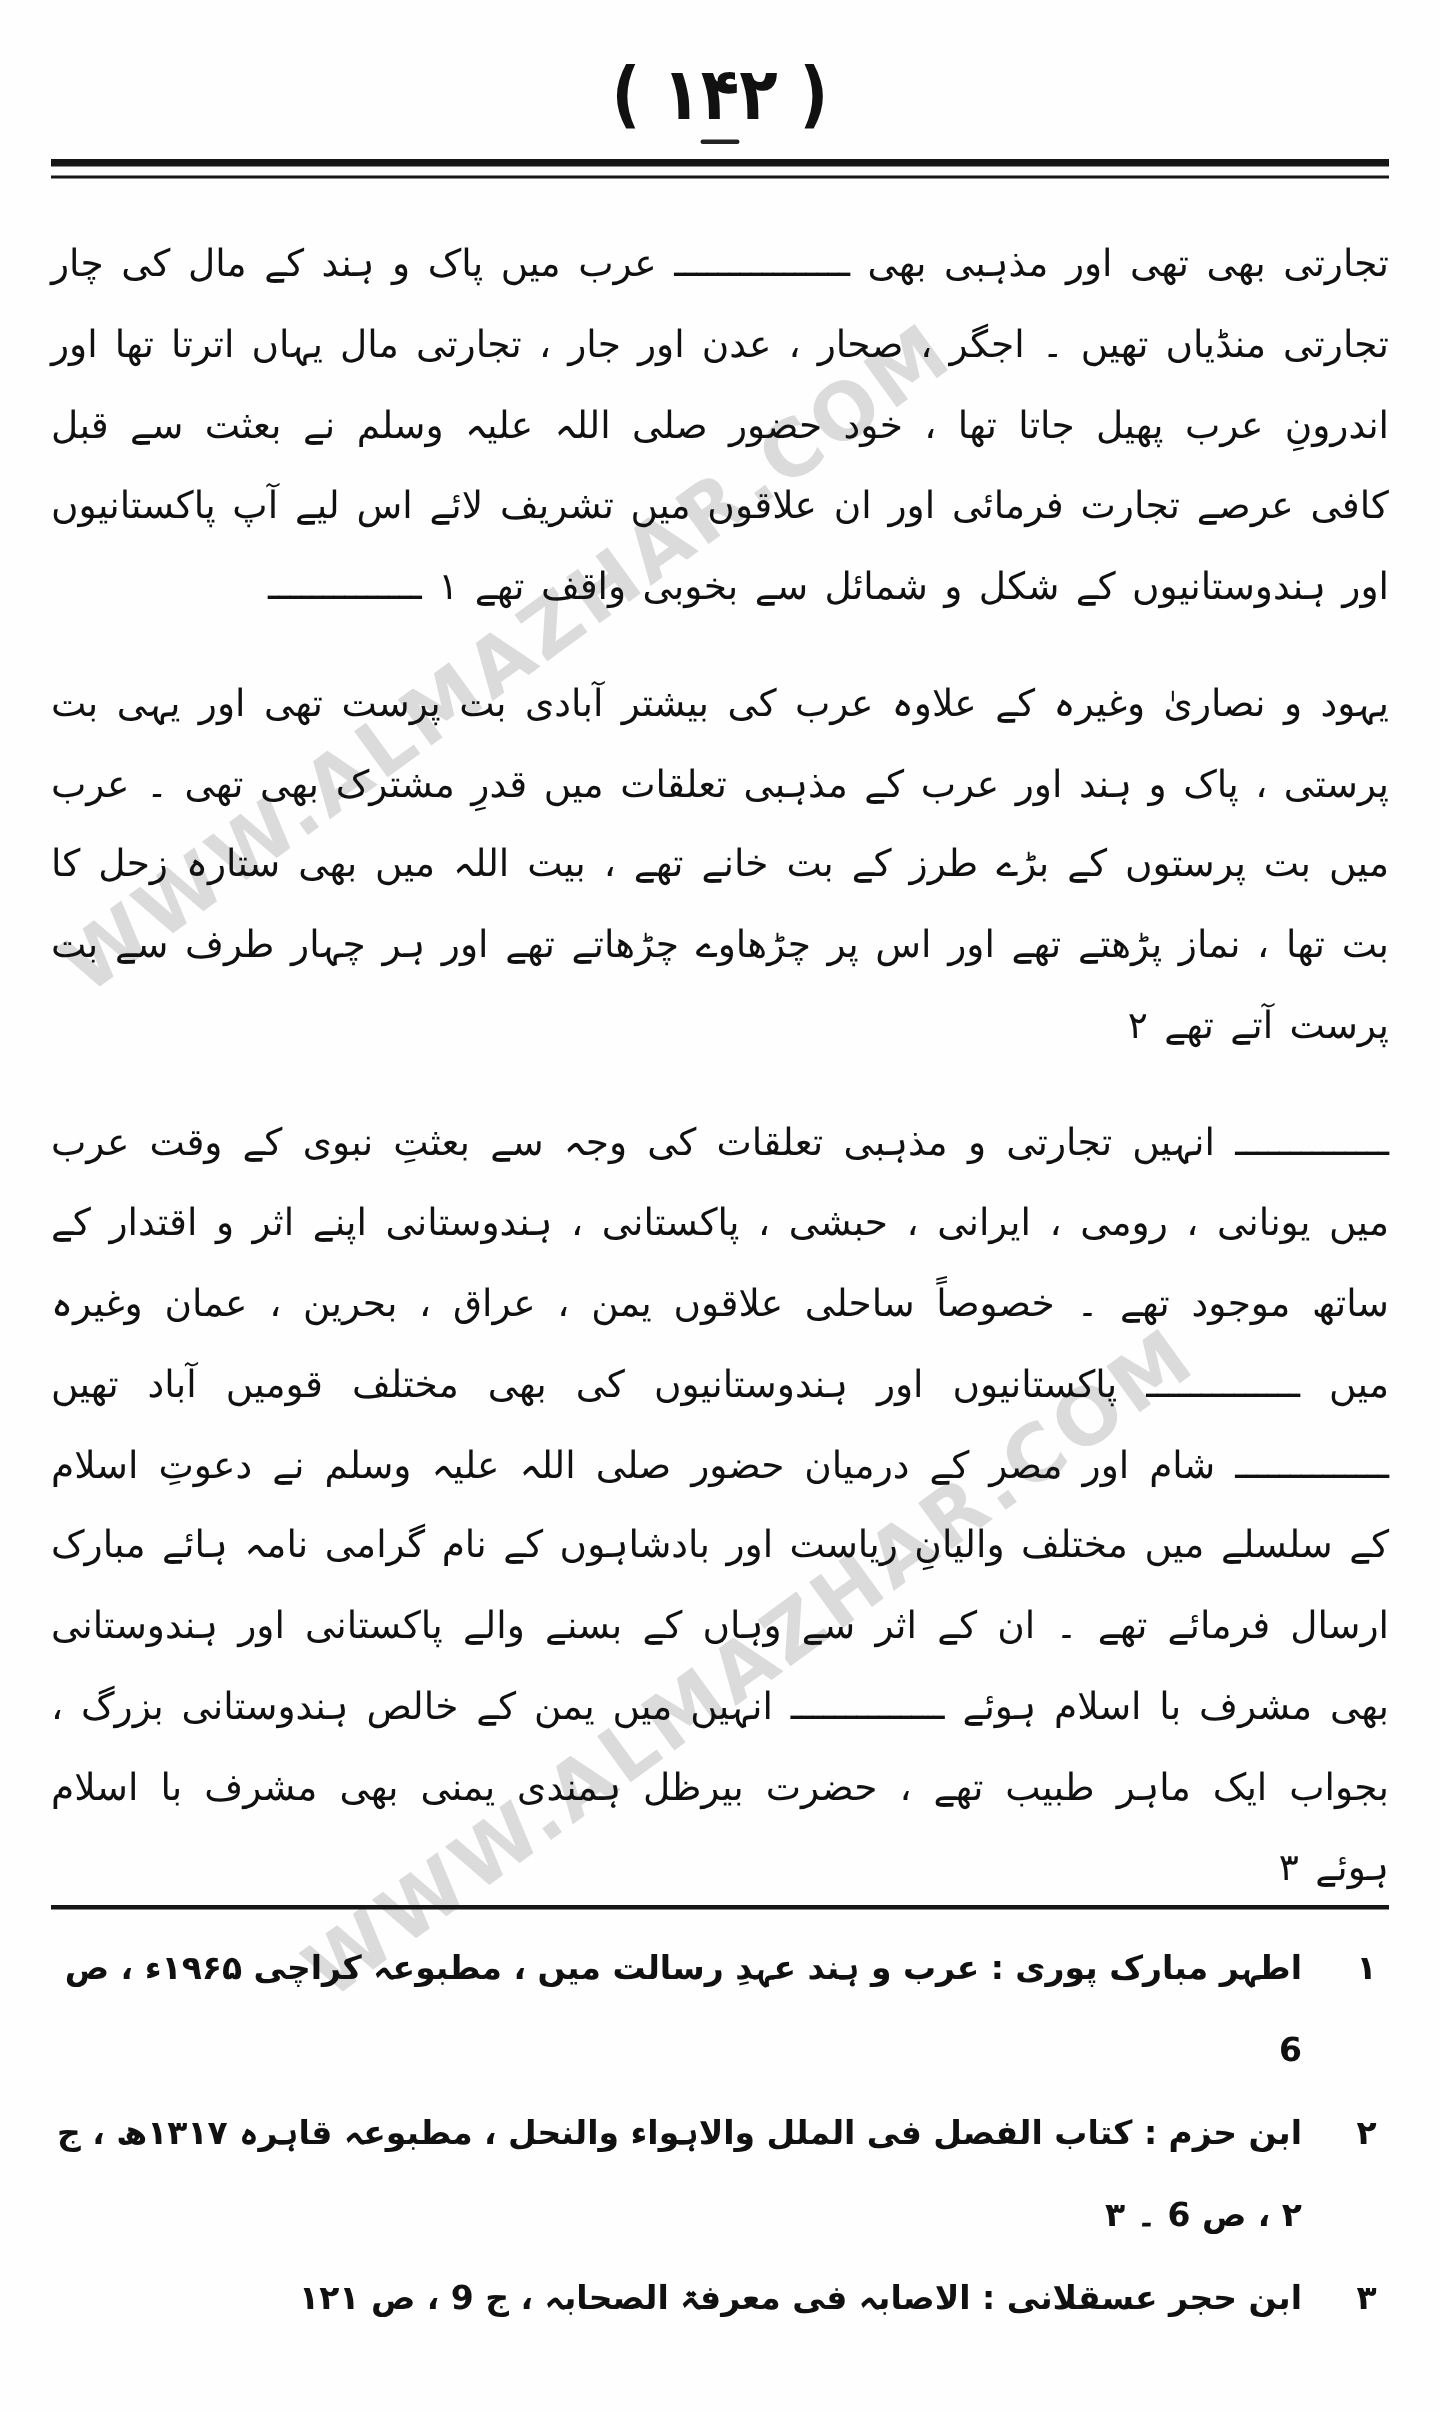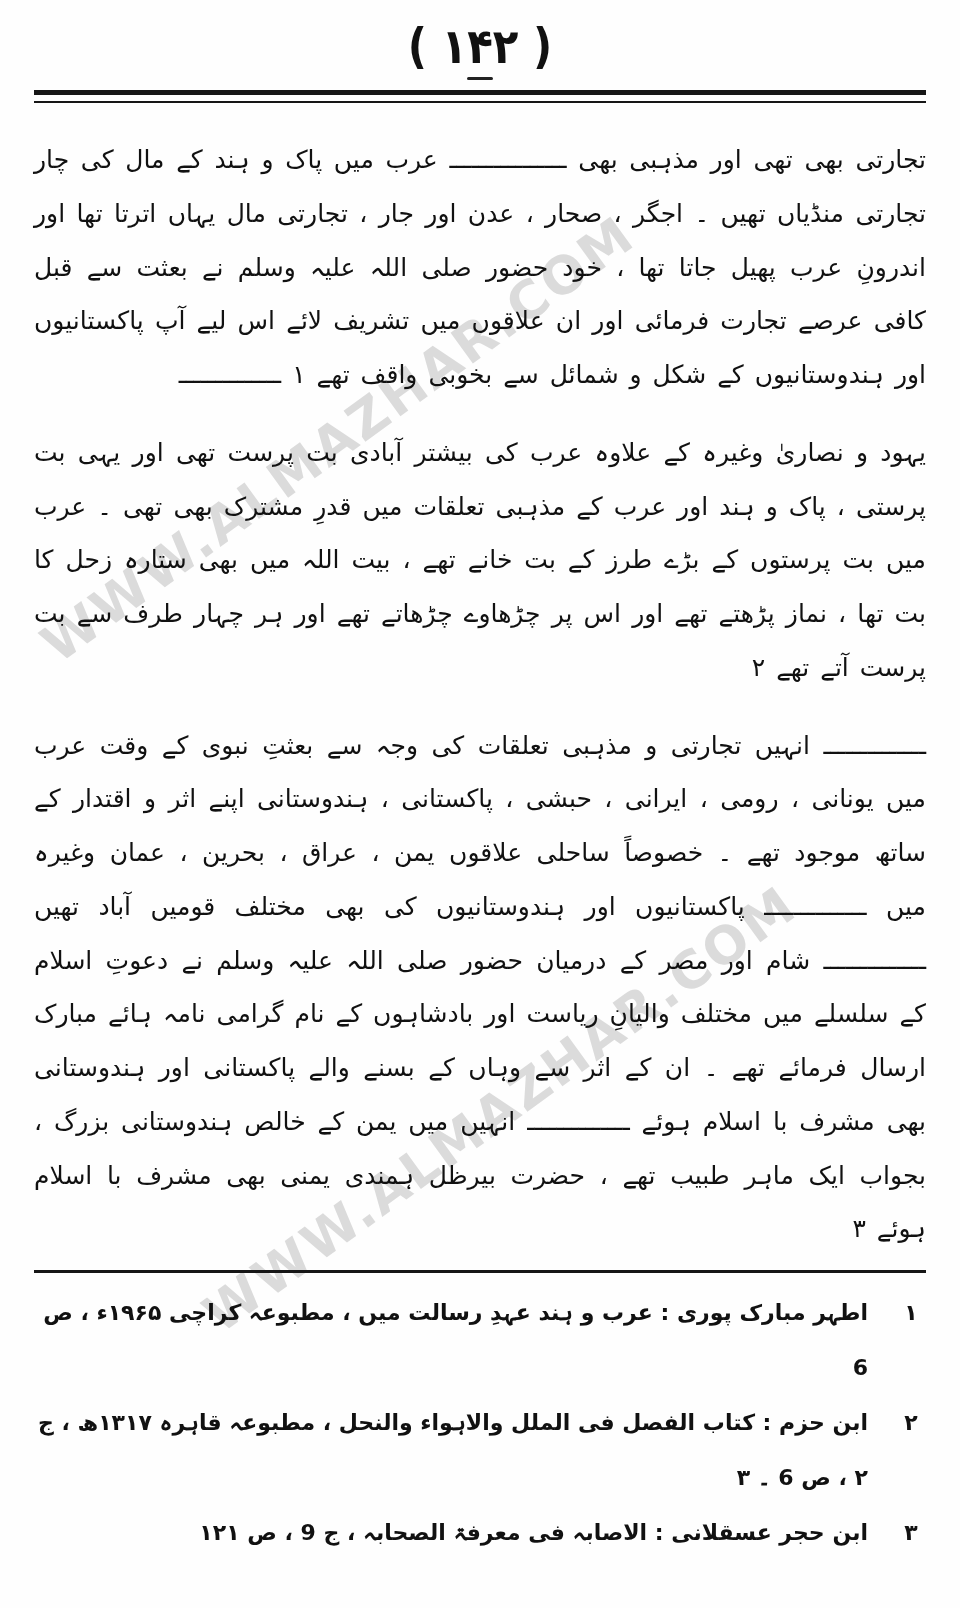--- a/index.html
+++ b/index.html
@@ -15,20 +15,21 @@
     background: #fefefe;
     overflow: hidden;
     font-family: "DejaVu Sans", sans-serif;
     color: #111;
   }
   .content {
     position: relative;
     z-index: 1;
     padding: 16px 34px 0 34px;
     box-sizing: border-box;
+    margin-top: 16px;
   }
   
   .pagenum-row {
     text-align: center;
     direction: rtl;
     padding-top: 6px;
   }
   .pagenum {
     display: inline-block;
     font-size: 42px;

